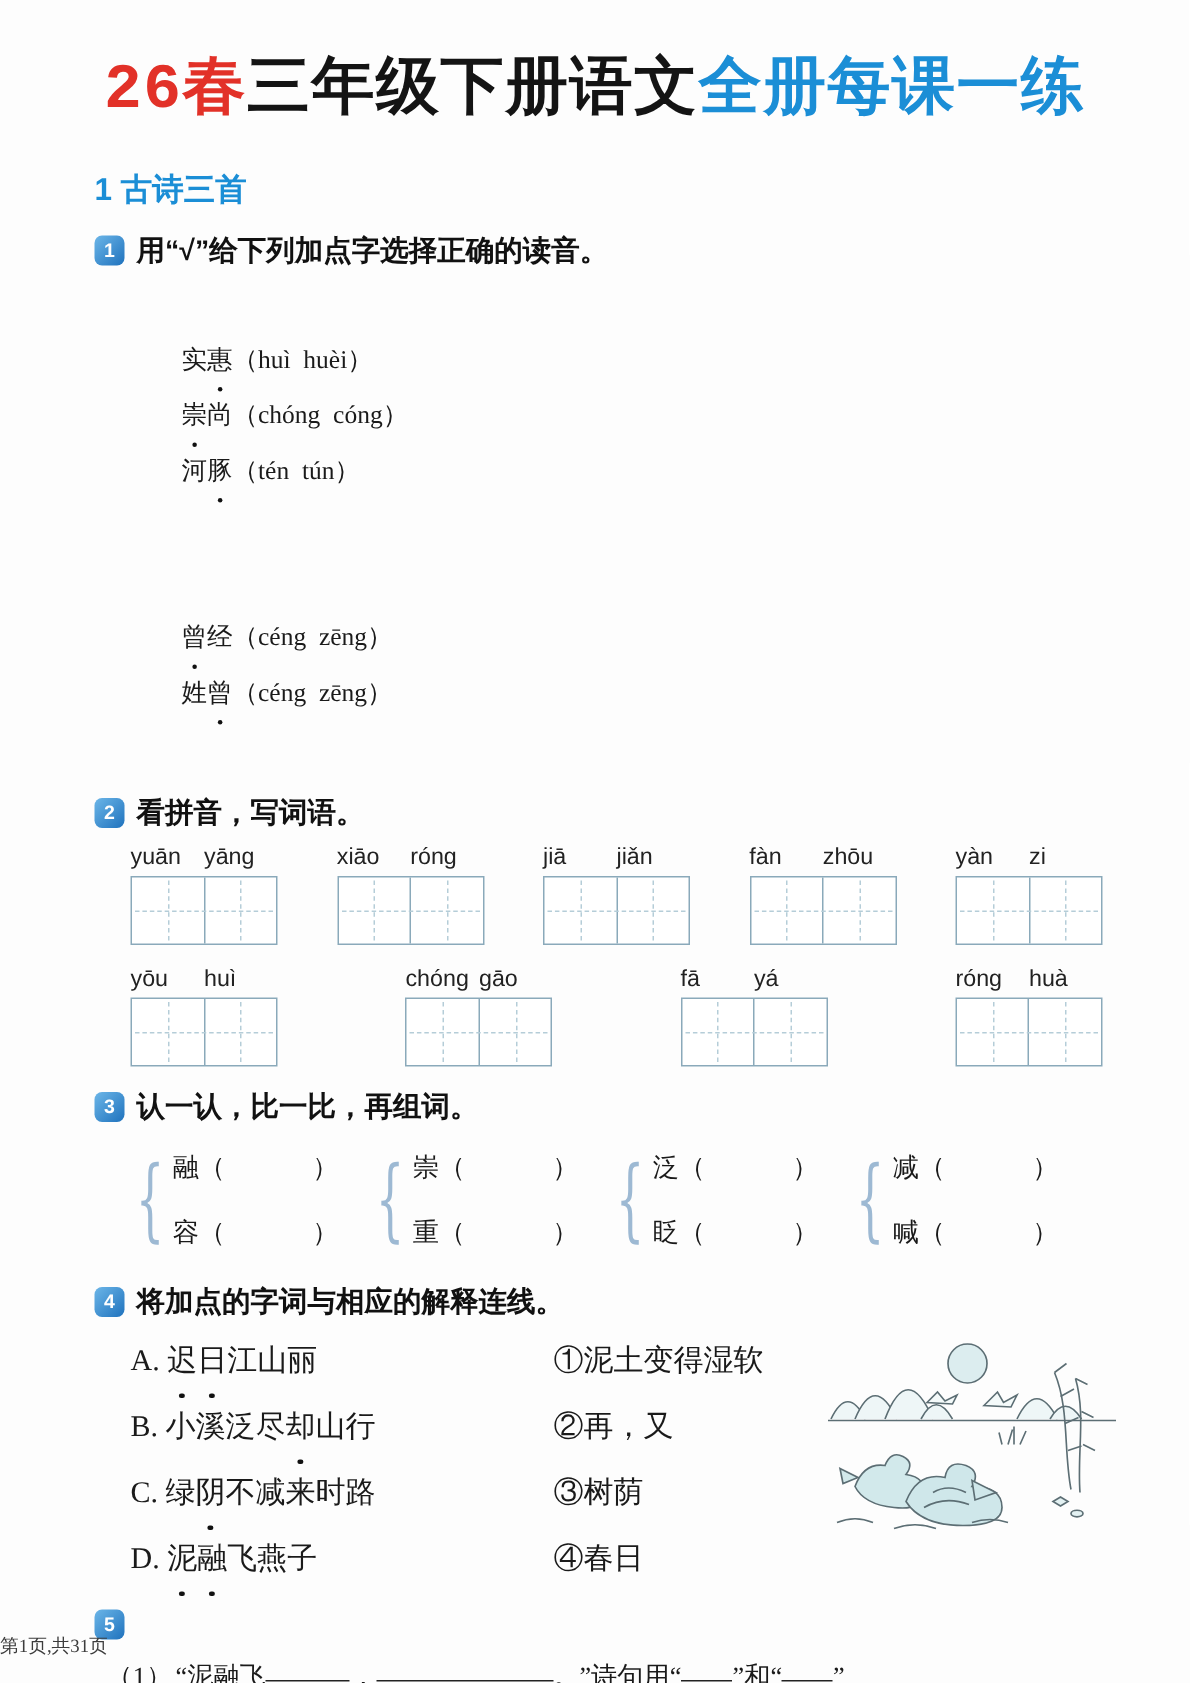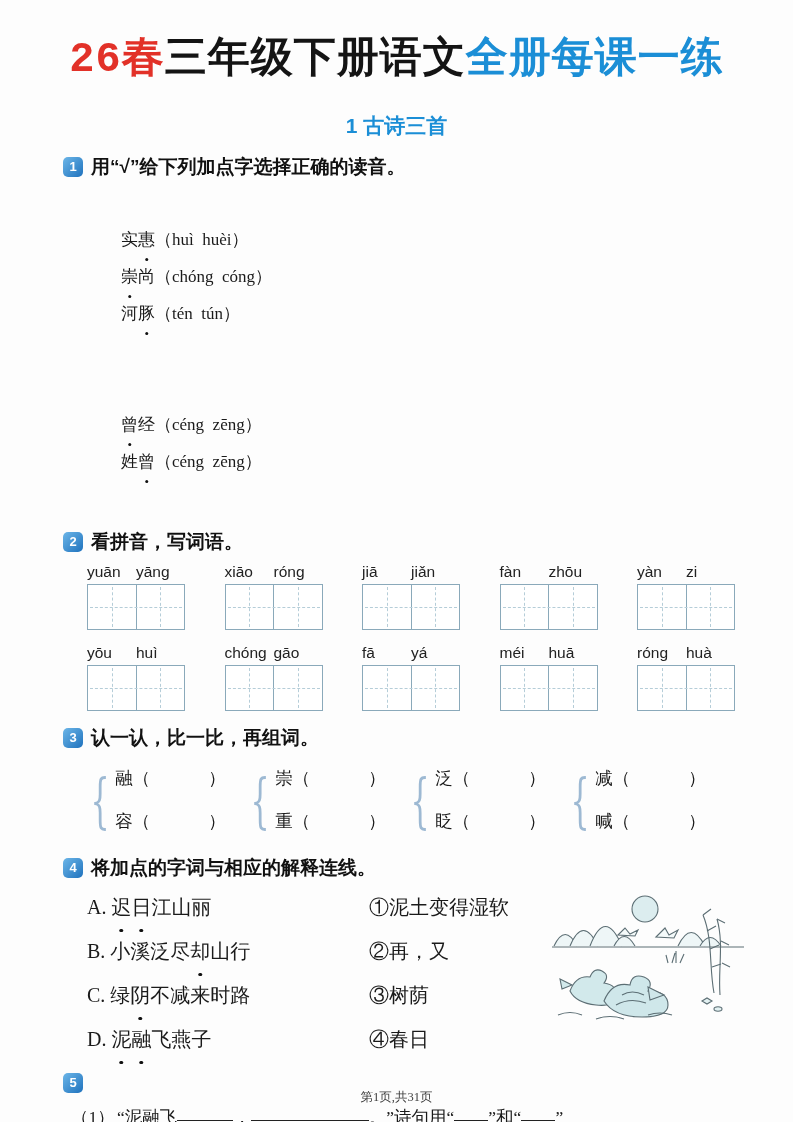--- a/index.html
+++ b/index.html
@@ -12,21 +12,21 @@
 
   
   .main-title{
     margin:34px 0 0 0;text-align:center;font-size:42px;line-height:52px;
     font-weight:900;letter-spacing:1px;font-family:Liberation Mono, monospace;
   }
   .main-title .t-red{color:#e23128;}
   .main-title .t-black{color:#141414;}
   .main-title .t-blue{color:#1b8ed6;}
   .section-title{
-    margin:26px 0 14px 0;text-align:center;color:#1b8ed6;
+    margin:26px 0 14px 0;color:#1b8ed6;
     font-size:21px;font-weight:700;font-family:"Liberation Sans",sans-serif;
   }
 
   
   .question{margin-top:12px;}
   .qhead{display:flex;align-items:center;gap:8px;margin-bottom:4px;}
   .qbadge{
     flex:0 0 auto;width:20px;height:20px;border-radius:5px;
     background:linear-gradient(135deg,#6cb6e8 0%,#1f72bd 100%);
     color:#fff;font-weight:700;font-size:13px;line-height:20px;text-align:center;
@@ -96,21 +96,21 @@
   .q4-left{width:282px;}
   .illus{position:absolute;right:-14px;top:28px;width:192px;height:140px;}
 
   
   .q5-item{padding-left:60px;font-size:17.5px;margin-top:2px;}
   .q5-line{line-height:41px;}
   .q5-label{display:inline-block;width:46px;margin-left:-52px;}
 
   
   .footer{
-    position:absolute;left:0;bottom:16px;width:100%;text-align:center;
+    position:absolute;left:0;bottom:16px;width:100%;text-align:left;
     font-size:12.5px;color:#3c3c3c;
   }
 </style>
 </head>
 <body>
 
 <div class="page">
   <div class="content">
 
     <h1 class="main-title"><span class="t-red">26春</span><span class="t-black">三年级下册语文</span><span class="t-blue">全册每课一练</span></h1>
@@ -209,30 +209,20 @@
             </div>
           <div class="writebox">
               <div class="wcell"></div>
               <div class="wcell"></div>
             </div>
         </div>
         <div class="pin-group">
           <div class="pin-label">
               <span>fā</span>
               <span>yá</span>
-            </div>
-          <div class="writebox">
-              <div class="wcell"></div>
-              <div class="wcell"></div>
-            </div>
-        </div>
-        <div class="pin-group">
-          <div class="pin-label">
-              <span>méi</span>
-              <span>huā</span>
             </div>
           <div class="writebox">
               <div class="wcell"></div>
               <div class="wcell"></div>
             </div>
         </div>
         <div class="pin-group">
           <div class="pin-label">
               <span>róng</span>
               <span>huà</span>

